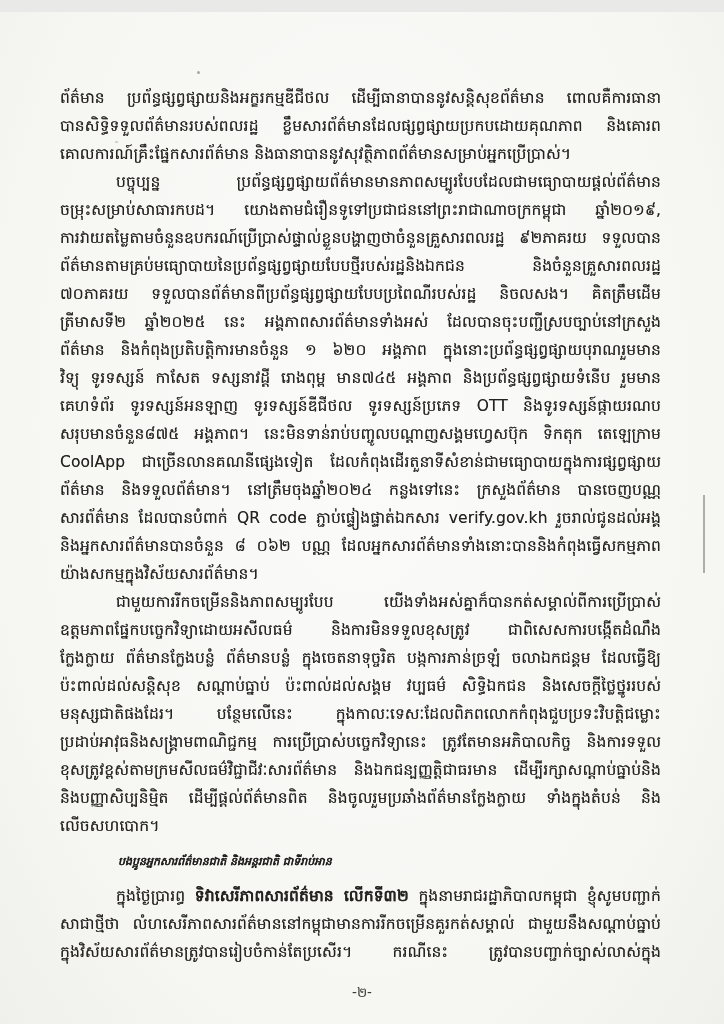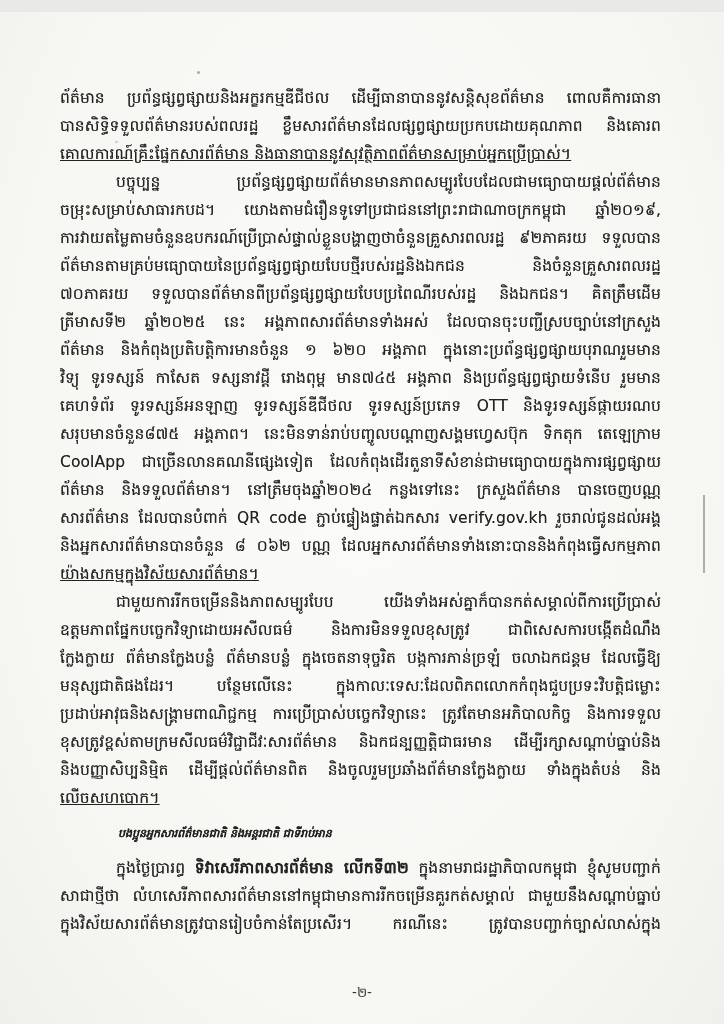--- a/index.html
+++ b/index.html
@@ -20,21 +20,21 @@
   .line{
     height:28px;line-height:28px;
     font-size:15.5px;
     overflow:hidden;
     text-align:justify;
     text-align-last:justify;
     letter-spacing:.1px;
     color:#242220;
     text-shadow:0 0 .4px rgba(30,28,25,.55);
   }
-  .line.end{text-align-last:left;text-decoration:underline;}
+  .line.end{text-align-last:left;}
   .line.indent{padding-left:56px;}
   .line .b{font-weight:bold;}
   .heading{
     margin:8px 0 6px 58px;
     height:28px;line-height:28px;
     font-size:11px;
     font-style:italic;
     font-weight:bold;
     color:#1e1c1a;
     text-shadow:0 0 .5px rgba(20,18,16,.6);
@@ -67,37 +67,38 @@
   <span class="paper-edge"></span>
 
   <div class="textblock">
       <div class="line">ព័ត៌មាន ប្រព័ន្ធផ្សព្វផ្សាយនិងអក្ខរកម្មឌីជីថល ដើម្បីធានាបាននូវសន្តិសុខព័ត៌មាន ពោលគឺការធានា</div>
       <div class="line">បានសិទ្ធិទទួលព័ត៌មានរបស់ពលរដ្ឋ ខ្លឹមសារព័ត៌មានដែលផ្សព្វផ្សាយប្រកបដោយគុណភាព និងគោរព</div>
       <div class="line end">គោលការណ៍គ្រឹះផ្នែកសារព័ត៌មាន និងធានាបាននូវសុវត្ថិភាពព័ត៌មានសម្រាប់អ្នកប្រើប្រាស់។</div>
       <div class="line indent">បច្ចុប្បន្ន ប្រព័ន្ធផ្សព្វផ្សាយព័ត៌មានមានភាពសម្បូរបែបដែលជាមធ្យោបាយផ្តល់ព័ត៌មាន</div>
       <div class="line">ចម្រុះសម្រាប់សាធារកបដ។ យោងតាមជំរឿនទូទៅប្រជាជននៅព្រះរាជាណាចក្រកម្ពុជា ឆ្នាំ២០១៩,</div>
       <div class="line">ការវាយតម្លៃតាមចំនួនឧបករណ៍ប្រើប្រាស់ផ្ទាល់ខ្លួនបង្ហាញថាចំនួនគ្រួសារពលរដ្ឋ ៩២ភាគរយ ទទួលបាន</div>
       <div class="line">ព័ត៌មានតាមគ្រប់មធ្យោបាយនៃប្រព័ន្ធផ្សព្វផ្សាយបែបថ្មីរបស់រដ្ឋនិងឯកជន និងចំនួនគ្រួសារពលរដ្ឋ</div>
-      <div class="line">៧០ភាគរយ ទទួលបានព័ត៌មានពីប្រព័ន្ធផ្សព្វផ្សាយបែបប្រពៃណីរបស់រដ្ឋ និងឯកជន។ គិតត្រឹមដើម</div>
+      <div class="line">៧០ភាគរយ ទទួលបានព័ត៌មានពីប្រព័ន្ធផ្សព្វផ្សាយបែបប្រពៃណីរបស់រដ្ឋ និចលសង។ គិតត្រឹមដើម</div>
       <div class="line">ត្រីមាសទី២ ឆ្នាំ២០២៥ នេះ អង្គភាពសារព័ត៌មានទាំងអស់ ដែលបានចុះបញ្ជីស្របច្បាប់នៅក្រសួង</div>
       <div class="line">ព័ត៌មាន និងកំពុងប្រតិបត្តិការមានចំនួន ១ ៦២០ អង្គភាព ក្នុងនោះប្រព័ន្ធផ្សព្វផ្សាយបុរាណរួមមាន</div>
       <div class="line">វិទ្យុ ទូរទស្សន៍ កាសែត ទស្សនាវដ្តី រោងពុម្ព មាន៧៤៥ អង្គភាព និងប្រព័ន្ធផ្សព្វផ្សាយទំនើប រួមមាន</div>
       <div class="line">គេហទំព័រ ទូរទស្សន៍អនឡាញ ទូរទស្សន៍ឌីជីថល ទូរទស្សន៍ប្រភេទ OTT និងទូរទស្សន៍ផ្កាយរណប</div>
       <div class="line">សរុបមានចំនួន៨៧៥ អង្គភាព។ នេះមិនទាន់រាប់បញ្ចូលបណ្តាញសង្គមហ្វេសប៊ុក ទិកតុក តេឡេក្រាម</div>
       <div class="line">CoolApp ជាច្រើនលានគណនីផ្សេងទៀត ដែលកំពុងដើរតួនាទីសំខាន់ជាមធ្យោបាយក្នុងការផ្សព្វផ្សាយ</div>
       <div class="line">ព័ត៌មាន និងទទួលព័ត៌មាន។ នៅត្រឹមចុងឆ្នាំ២០២៤ កន្លងទៅនេះ ក្រសួងព័ត៌មាន បានចេញបណ្ណ</div>
       <div class="line">សារព័ត៌មាន ដែលបានបំពាក់ QR code ភ្ជាប់ផ្ទៀងផ្ទាត់ឯកសារ verify.gov.kh រួចរាល់ជូនដល់អង្គភាព</div>
       <div class="line">និងអ្នកសារព័ត៌មានបានចំនួន ៨ ០៦២ បណ្ណ ដែលអ្នកសារព័ត៌មានទាំងនោះបាននិងកំពុងធ្វើសកម្មភាព</div>
       <div class="line end">យ៉ាងសកម្មក្នុងវិស័យសារព័ត៌មាន។</div>
       <div class="line indent">ជាមួយការរីកចម្រើននិងភាពសម្បូរបែប យើងទាំងអស់គ្នាក៏បានកត់សម្គាល់ពីការប្រើប្រាស់</div>
       <div class="line">ឧត្តមភាពផ្នែកបច្ចេកវិទ្យាដោយអសីលធម៌ និងការមិនទទួលខុសត្រូវ ជាពិសេសការបង្កើតដំណឹង</div>
       <div class="line">ក្លែងក្លាយ ព័ត៌មានក្លែងបន្លំ ព័ត៌មានបន្លំ ក្នុងចេតនាទុច្ចរិត បង្កការភាន់ច្រឡំ ចលាឯកជន្គម ដែលធ្វើឱ្យ</div>
+      <div class="line">ប៉ះពាល់ដល់សន្តិសុខ សណ្តាប់ធ្នាប់ ប៉ះពាល់ដល់សង្គម វប្បធម៌ សិទ្ធិឯកជន និងសេចក្តីថ្លៃថ្នូររបស់</div>
       <div class="line">មនុស្សជាតិផងដែរ។ បន្ថែមលើនេះ ក្នុងកាលៈទេសៈដែលពិភពលោកកំពុងជួបប្រទះវិបត្តិជម្លោះ</div>
       <div class="line">ប្រដាប់អាវុធនិងសង្គ្រាមពាណិជ្ជកម្ម ការប្រើប្រាស់បច្ចេកវិទ្យានេះ ត្រូវតែមានអភិបាលកិច្ច និងការទទួល</div>
-      <div class="line">ខុសត្រូវខ្ពស់តាមក្រមសីលធម៌វិជ្ជាជីវៈសារព័ត៌មាន និឯកជន្បញ្ញត្តិជាធរមាន ដើម្បីរក្សាសណ្តាប់ធ្នាប់និង</div>
+      <div class="line">ខុសត្រូវខ្ពស់តាមក្រមសីលធម៌វិជ្ជាជីវៈសារព័ត៌មាន និងឯកជន្បញ្ញត្តិជាធរមាន ដើម្បីរក្សាសណ្តាប់ធ្នាប់និង</div>
       <div class="line">និងបញ្ញាសិប្បនិម្មិត ដើម្បីផ្តល់ព័ត៌មានពិត និងចូលរួមប្រឆាំងព័ត៌មានក្លែងក្លាយ ទាំងក្នុងតំបន់ និង</div>
       <div class="line end">លើចសហបោក។</div>
       <div class="heading">បងប្អូនអ្នកសារព័ត៌មានជាតិ និងអន្តរជាតិ ជាទីរាប់អាន</div>
       <div class="line indent"><span>ក្នុងថ្ងៃប្រារព្ធ </span><span class="b">ទិវាសេរីភាពសារព័ត៌មាន លើកទី៣២</span><span> ក្នុងនាមរាជរដ្ឋាភិបាលកម្ពុជា ខ្ញុំសូមបញ្ជាក់</span></div>
       <div class="line">សាជាថ្មីថា លំហសេរីភាពសារព័ត៌មាននៅកម្ពុជាមានការរីកចម្រើនគួរកត់សម្គាល់ ជាមួយនឹងសណ្តាប់ធ្នាប់</div>
       <div class="line">ក្នុងវិស័យសារព័ត៌មានត្រូវបានរៀបចំកាន់តែប្រសើរ។ ករណីនេះ ត្រូវបានបញ្ជាក់ច្បាស់លាស់ក្នុង</div>
     </div>
 
   <div class="page-number">-២-</div>
 </div>

